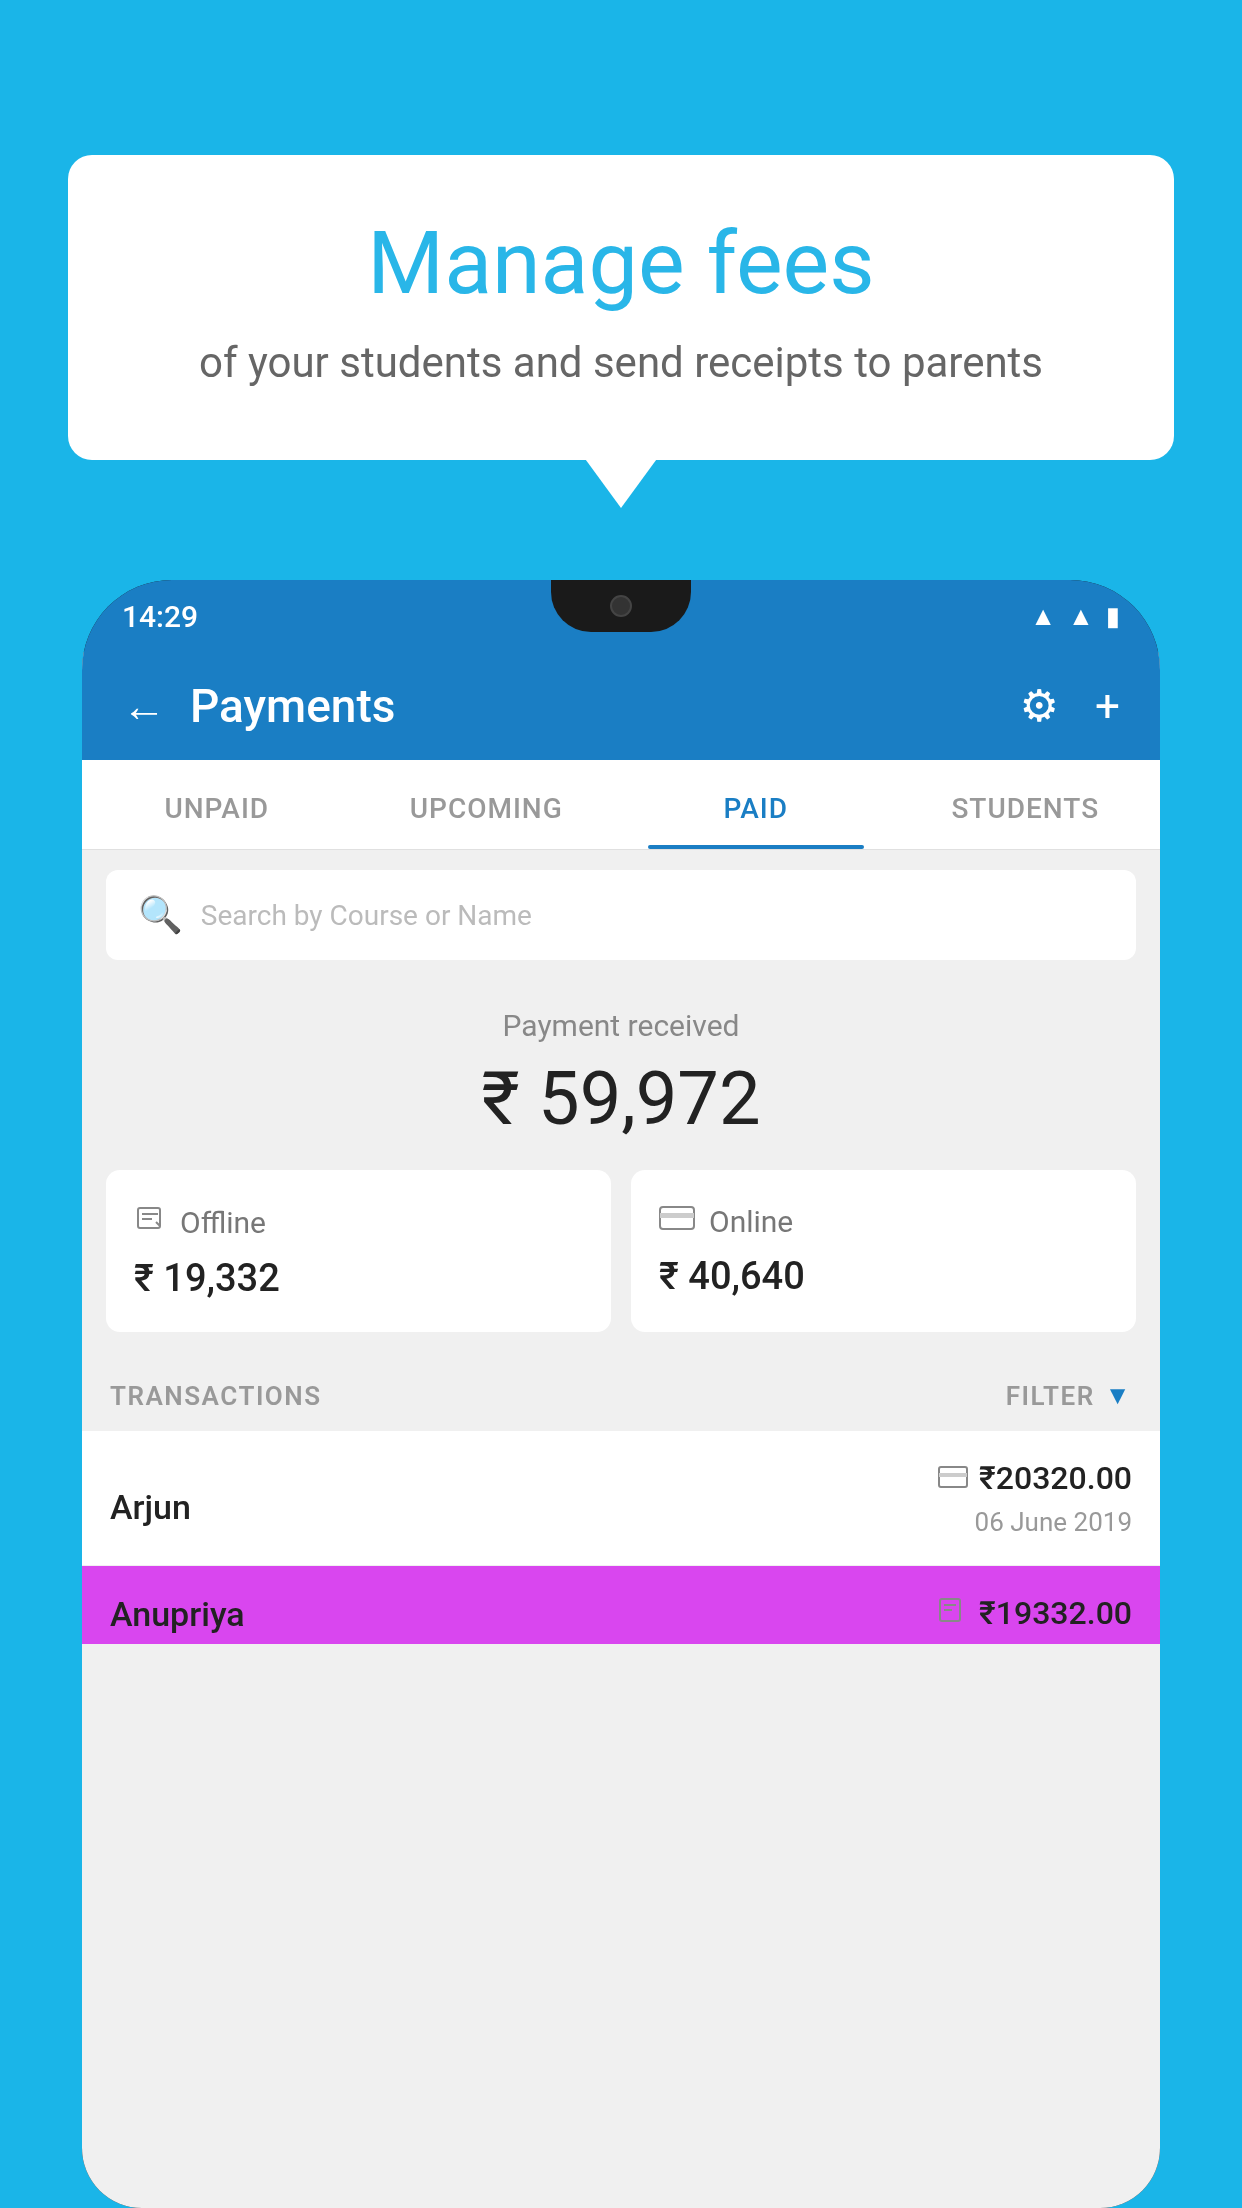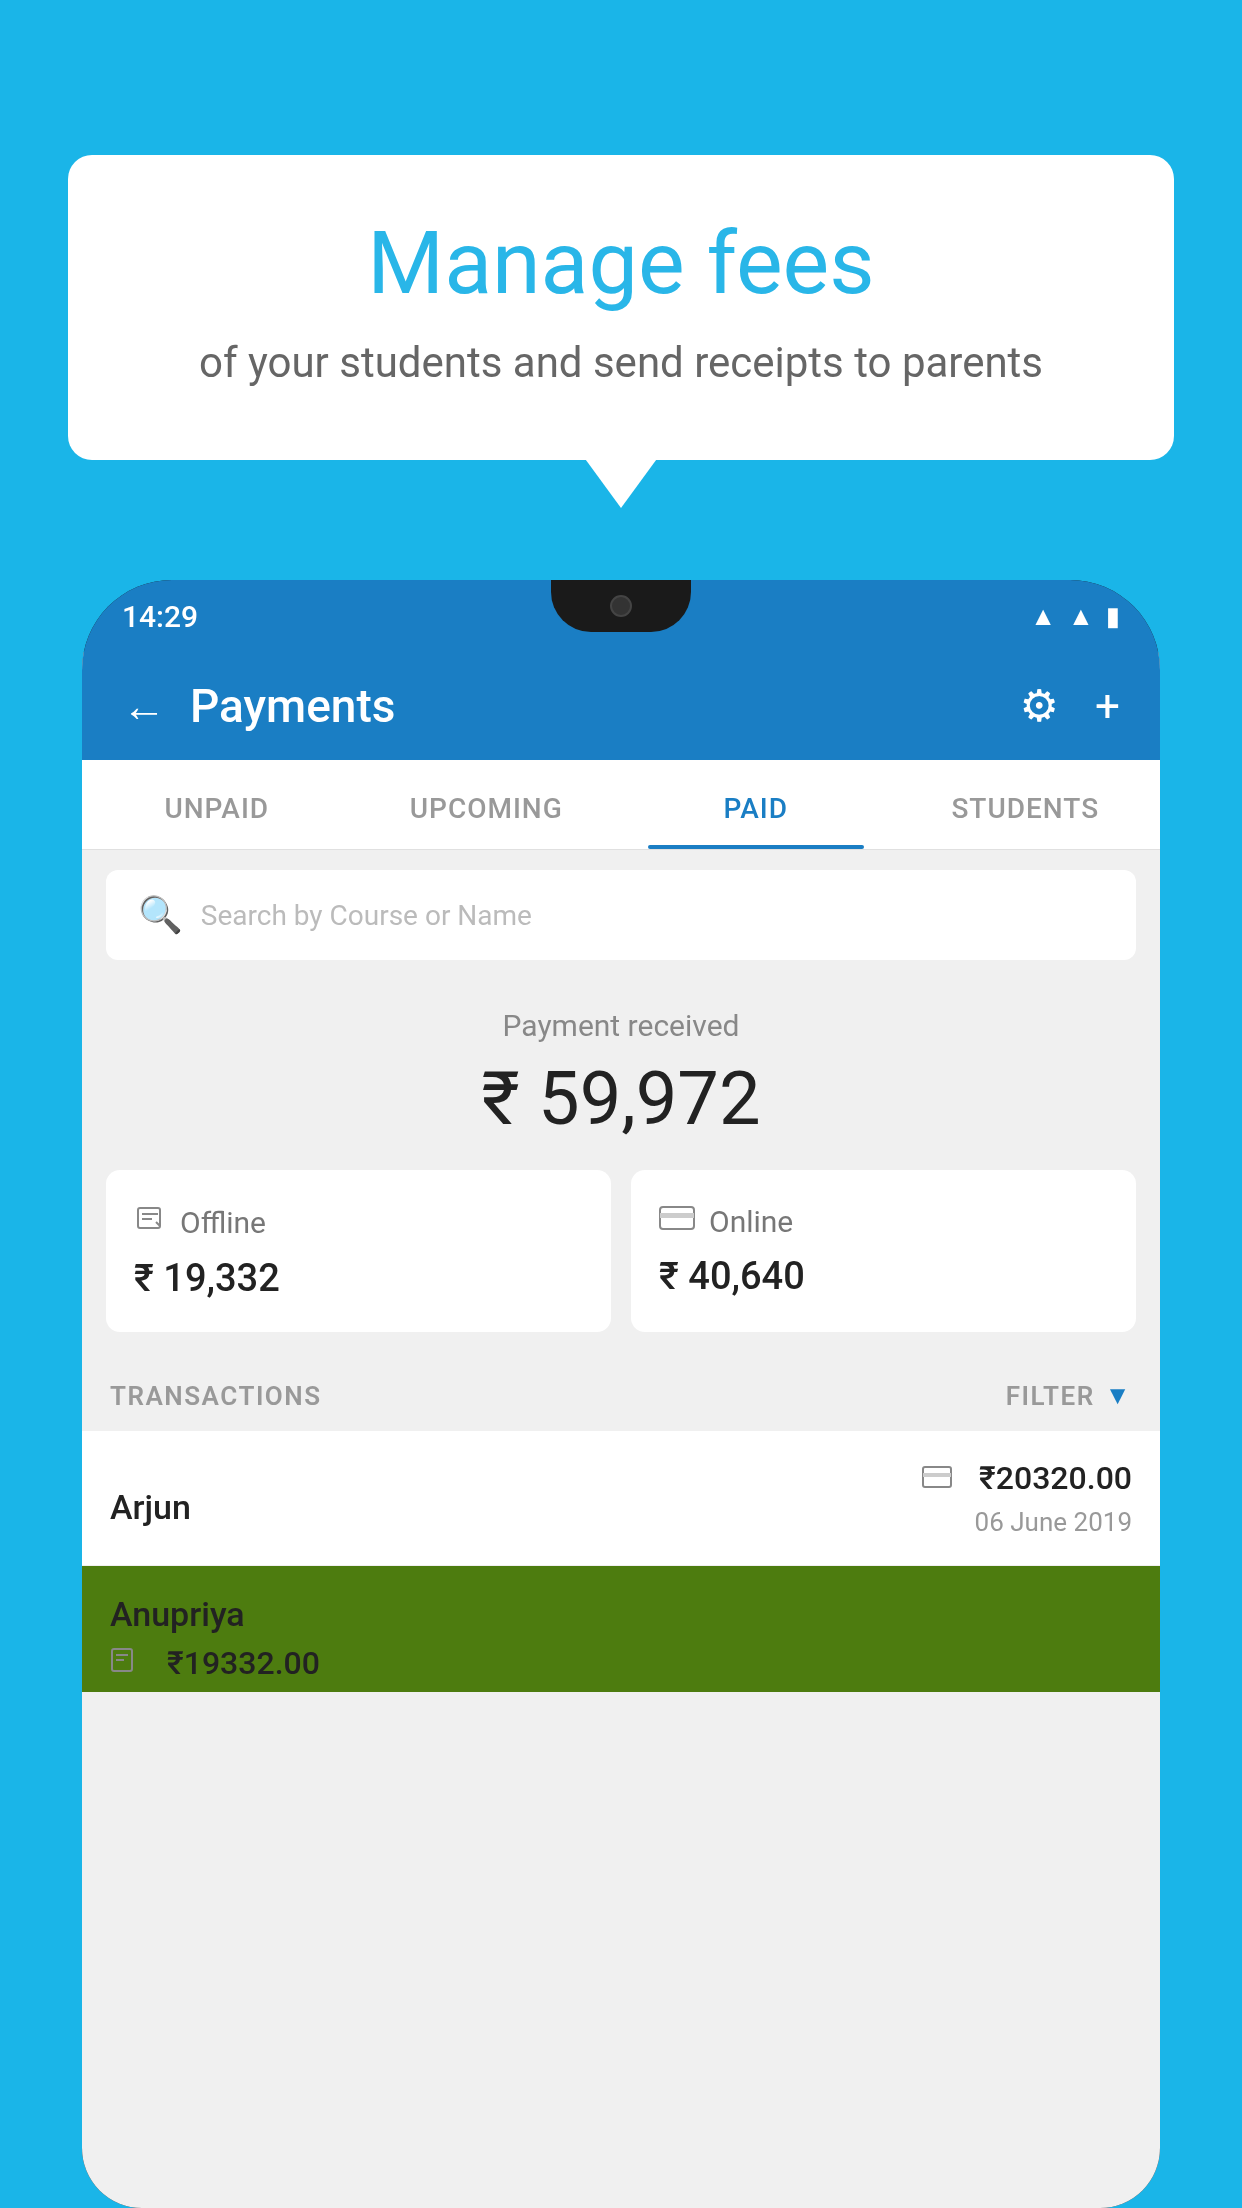--- a/index.html
+++ b/index.html
@@ -330,21 +330,21 @@
       font-size: 26px;
     }
 
     .txn-right {
       text-align: right;
     }
 
     .txn-amount-row {
       display: flex;
       align-items: center;
-      gap: 27px;
+      gap: 11px;
       margin-bottom: 10px;
     }
 
     .txn-pay-icon {
       color: #888;
       font-size: 28px;
     }
 
     .txn-amount {
       color: #222;
@@ -352,26 +352,25 @@
       font-weight: 500;
     }
 
     .txn-date {
       color: #999;
       font-size: 26px;
     }
 
     
     .transaction-row-partial {
-      background: #4d7c0f;
+      background: #d946ef;
       padding: 28px 28px 0;
       display: flex;
       align-items: flex-start;
       justify-content: space-between;
-      flex-direction: column;
     }
 
     
     .phone-inner {
       background: #f0f0f0;
       height: calc(100% - 72px);
       overflow: hidden;
       border-radius: 0 0 50px 50px;
     }
   </style>

